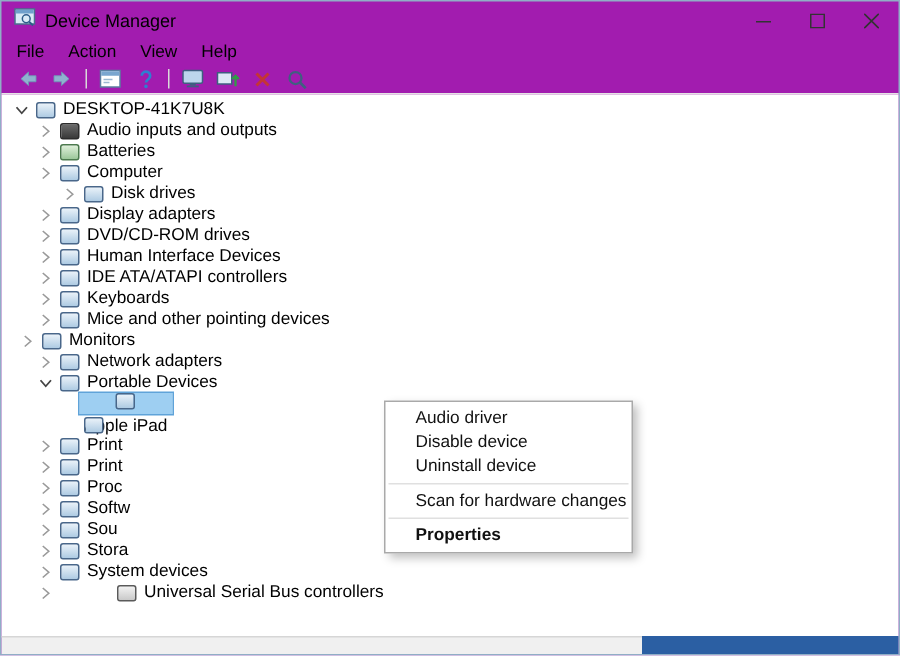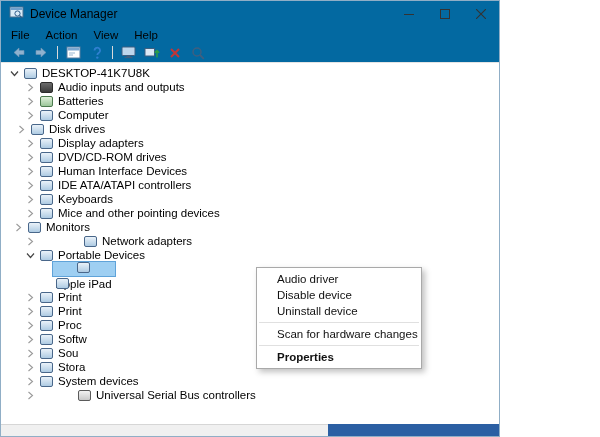--- a/index.html
+++ b/index.html
@@ -1,19 +1,19 @@
 <!DOCTYPE html>
 <html><head>
 <meta charset="utf-8">
 <style>
   * { margin:0; padding:0; box-sizing:border-box; }
   html,body { width:600px; height:437px; background:#fff; overflow:hidden;
               font-family:"Liberation Sans", sans-serif; }
-  .window { position:relative; width:500px; height:437px;
-            border:1px solid #90aec6; background:#0369a1; }
+  .window { position:relative; width:600px; height:437px;
+            border:1px solid #90aec6; background:#a21caf; }
 
   
   .titlebar { height:26px; display:flex; align-items:center; padding-left:8px; }
   .title-text { font-size:12px; color:#000; margin-left:6px; flex:1; }
   .win-controls { display:flex; height:100%; }
   .win-btn { width:36px; height:100%; display:flex; align-items:center; justify-content:center; }
 
   
   .menubar { height:16px; display:flex; align-items:center; padding-left:2px; }
   .menu-item { font-size:11.5px; color:#000; padding:1px 8px; }
@@ -184,21 +184,21 @@
         <span class="chev">
           <svg width="9" height="9" viewBox="0 0 9 9">
             <path d="M2.5 1 L6.5 4.5 L2.5 8" fill="none" stroke="#9a9a9a" stroke-width="1.1"></path>
           </svg>
         </span>
         <span class="rowc">
           <span class="ticon computer-icon"></span>
           <span class="tlabel">Computer</span>
         </span>
       </div>
-      <div class="trow" style="padding-left: 13px;">
+      <div class="trow" style="padding-left: 38px;">
         <span class="chev">
           <svg width="9" height="9" viewBox="0 0 9 9">
             <path d="M2.5 1 L6.5 4.5 L2.5 8" fill="none" stroke="#9a9a9a" stroke-width="1.1"></path>
           </svg>
         </span>
         <span class="rowc">
           <span class="ticon disk-drive-icon"></span>
           <span class="tlabel">Disk drives</span>
         </span>
       </div>
@@ -272,21 +272,21 @@
         <span class="chev">
           <svg width="9" height="9" viewBox="0 0 9 9">
             <path d="M2.5 1 L6.5 4.5 L2.5 8" fill="none" stroke="#9a9a9a" stroke-width="1.1"></path>
           </svg>
         </span>
         <span class="rowc">
           <span class="ticon monitor-icon"></span>
           <span class="tlabel">Monitors</span>
         </span>
       </div>
-      <div class="trow" style="padding-left: 22px; gap: 44px;">
+      <div class="trow" style="padding-left: 22px;">
         <span class="chev">
           <svg width="9" height="9" viewBox="0 0 9 9">
             <path d="M2.5 1 L6.5 4.5 L2.5 8" fill="none" stroke="#9a9a9a" stroke-width="1.1"></path>
           </svg>
         </span>
         <span class="rowc">
           <span class="ticon network-adapter-icon"></span>
           <span class="tlabel">Network adapters</span>
         </span>
       </div>

